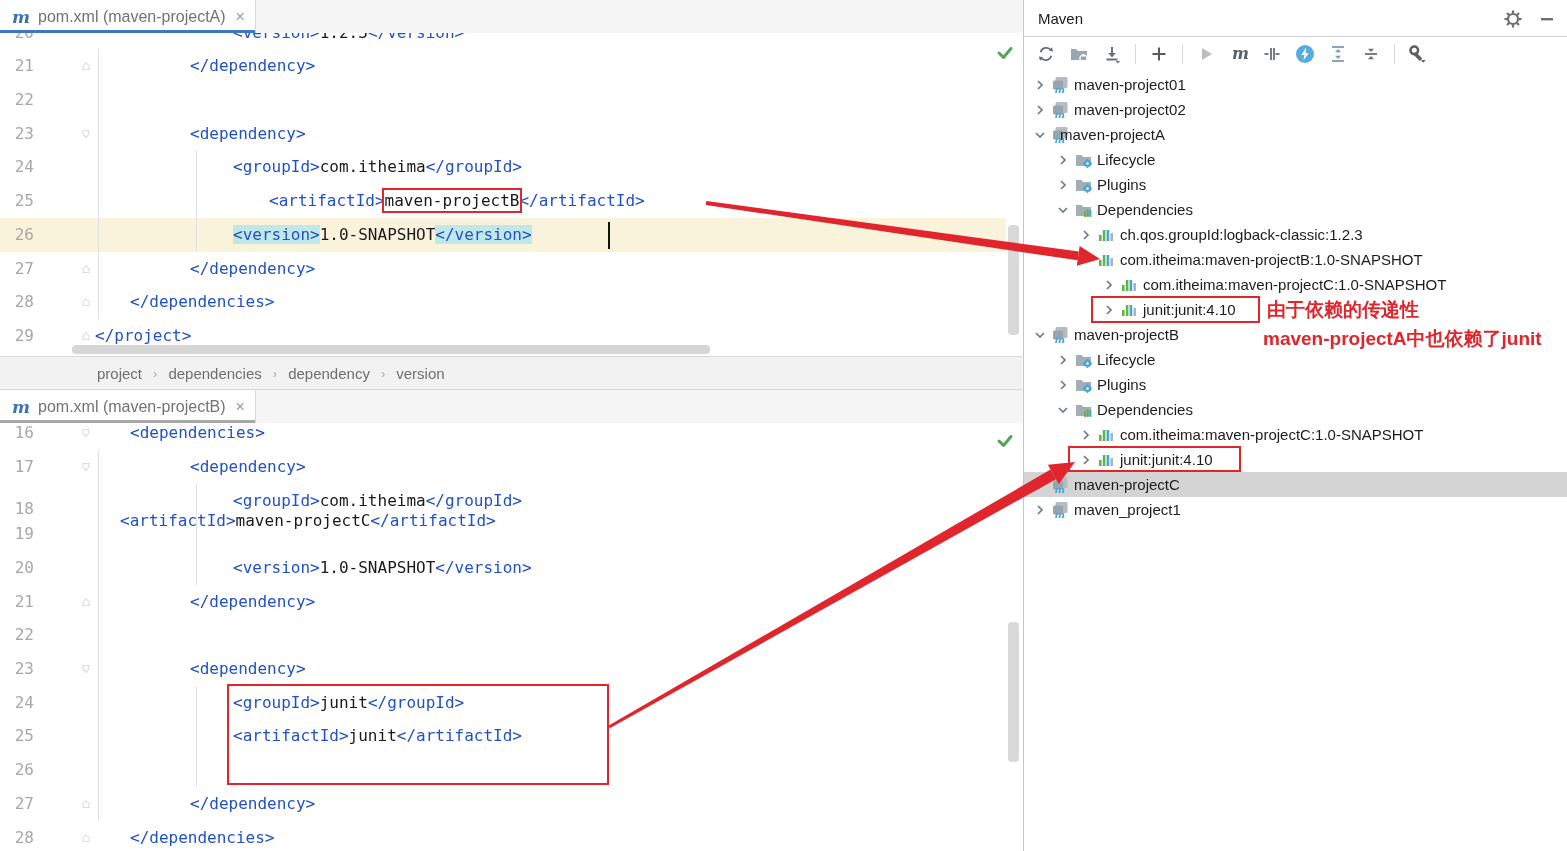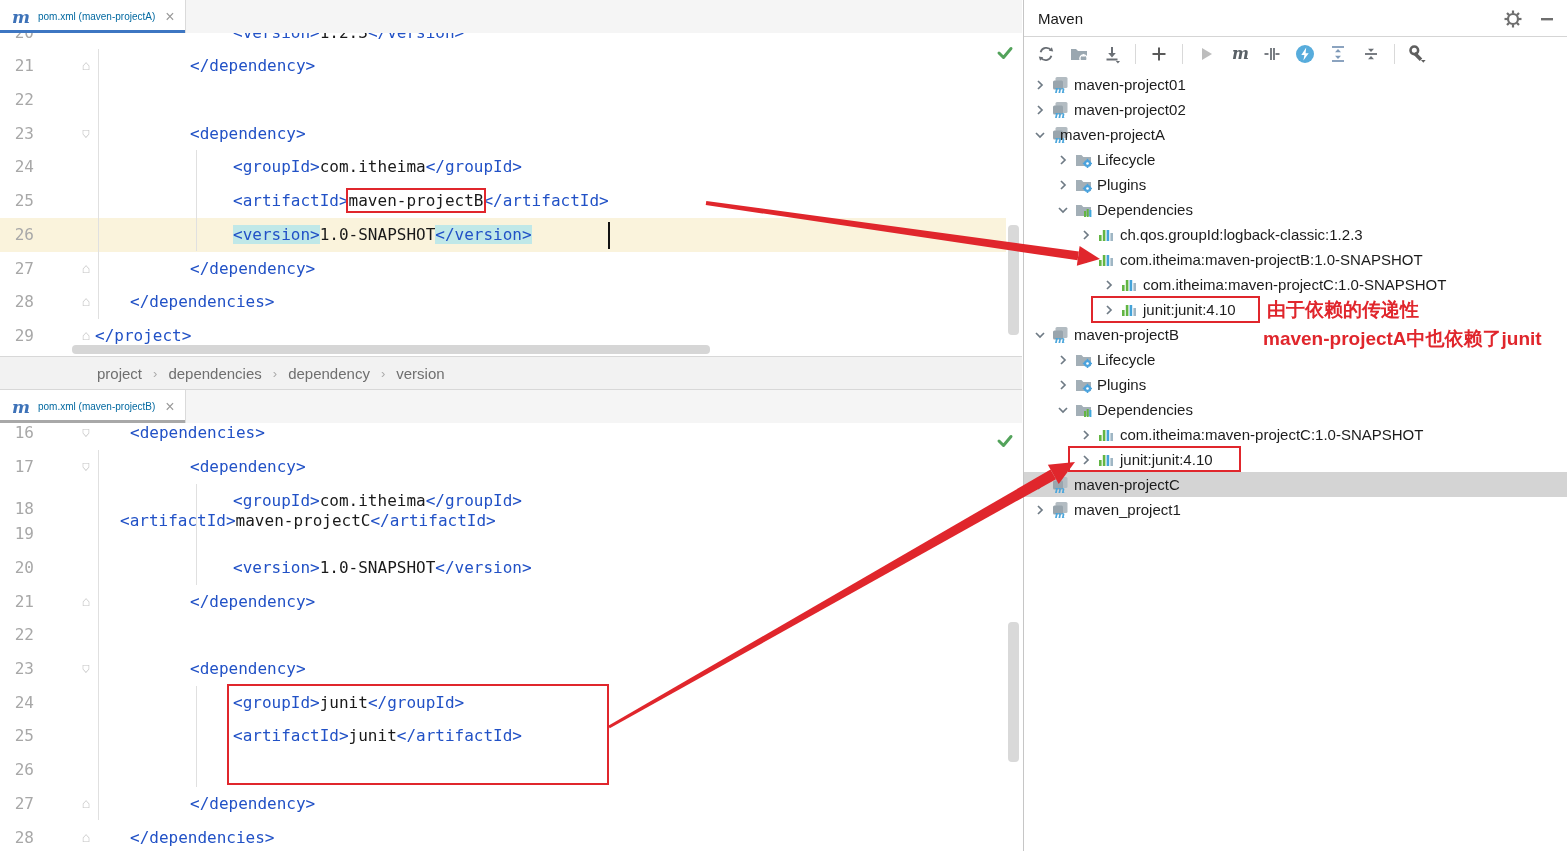--- a/index.html
+++ b/index.html
@@ -6,21 +6,21 @@
   html,body { width:1567px; height:851px; background:#fff; overflow:hidden;
               font-family:"Liberation Sans", sans-serif; }
   #stage { position:absolute; inset:0; width:1567px; height:851px; }
 
   
   .tabstrip { position:absolute; left:0; width:1022px; height:33px; background:#f5f5f5; }
   .tab { position:absolute; left:0; top:0; height:33px; background:#fff; display:flex;
          align-items:center; padding:0 10px 0 12px; border-right:1px solid #dadada; }
   .tab .mico { font-family:"DejaVu Serif", serif; font-style:italic; font-weight:bold;
                font-size:17px; color:#3d72b8; margin-right:8px; }
-  .tab .tlabel { font-size:10px; color:#0369a1; white-space:nowrap; }
+  .tab .tlabel { font-size:16px; color:#737373; white-space:nowrap; }
   .tab .tclose { font-size:16px; color:#9a9a9a; margin-left:10px; cursor:pointer; }
   .tab .underline { position:absolute; left:0; right:0; bottom:0; height:3px; }
 
   
   .pane { position:absolute; left:0; width:1144px; background:#fff; overflow:hidden; }
   .crow { position:absolute; left:0; right:0; height:34px; line-height:34px; white-space:pre;
           font-family:"DejaVu Sans Mono", monospace; font-size:16px; }
   .c-tag  { color:#2151c6; }
   .c-text { color:#1a1a1a; }
   .hl-cyan { background:#c0e8e8; }
@@ -91,21 +91,21 @@
       <div class="fold" style="top: 16.3px;">⌂</div>
       <div class="crow" style="top: 16.3px; padding-left: 190px;"><span class="c-tag">&lt;/dependency&gt;</span></div>
       <div class="ln" style="top: 50px;">22</div>
       <div class="crow" style="top: 50px; padding-left: 190px;"></div>
       <div class="ln" style="top: 83.7px;">23</div>
       <div class="fold down" style="top: 83.7px;">⌂</div>
       <div class="crow" style="top: 83.7px; padding-left: 190px;"><span class="c-tag">&lt;dependency&gt;</span></div>
       <div class="ln" style="top: 117.4px;">24</div>
       <div class="crow" style="top: 117.4px; padding-left: 233px;"><span class="c-tag">&lt;groupId&gt;</span><span class="c-text">com.itheima</span><span class="c-tag">&lt;/groupId&gt;</span></div>
       <div class="ln" style="top: 151.1px;">25</div>
-      <div class="crow" style="top: 151.1px; padding-left: 233px;"><span class="c-tag">&lt;artifactId&gt;</span><span class="c-text inline-redbox">maven-projectB</span><span class="c-tag">&lt;/artifactId&gt;</span></div>
+      <div class="crow" style="top: 151.1px; padding-left: 233px; margin-left: 36px;"><span class="c-tag">&lt;artifactId&gt;</span><span class="c-text inline-redbox">maven-projectB</span><span class="c-tag">&lt;/artifactId&gt;</span></div>
       <div class="curline" style="top: 184.8px;"></div>
       <div class="ln" style="top: 184.8px;">26</div>
       <div class="crow" style="top: 184.8px; padding-left: 233px;"><span class="c-tag hl-cyan">&lt;version&gt;</span><span class="c-text">1.0-SNAPSHOT</span><span class="c-tag hl-cyan">&lt;/version&gt;</span></div>
       <div class="caret" style="left: 608.24px; top: 188.8px; height: 27px;"></div>
       <div class="ln" style="top: 218.5px;">27</div>
       <div class="fold" style="top: 218.5px;">⌂</div>
       <div class="crow" style="top: 218.5px; padding-left: 190px;"><span class="c-tag">&lt;/dependency&gt;</span></div>
       <div class="ln" style="top: 252.2px;">28</div>
       <div class="fold" style="top: 252.2px;">⌂</div>
       <div class="crow" style="top: 252.2px; padding-left: 130px;"><span class="c-tag">&lt;/dependencies&gt;</span></div>

